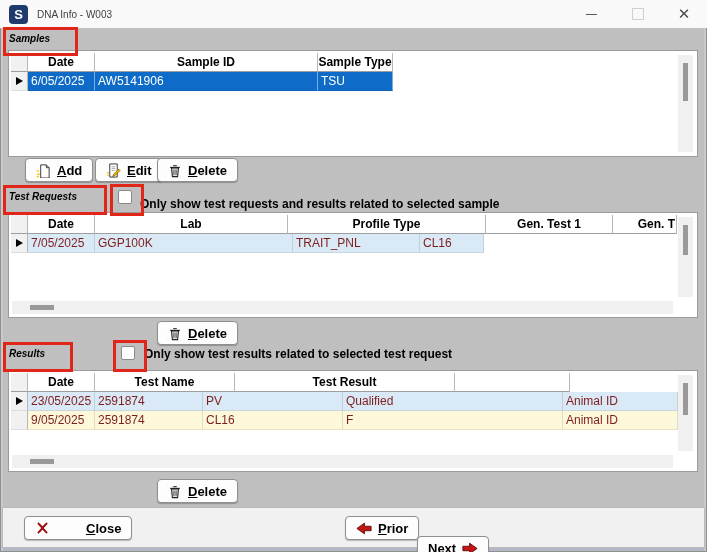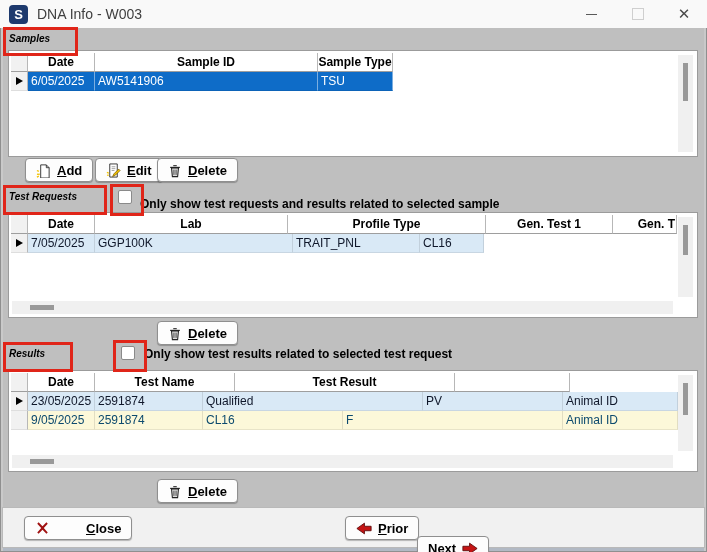--- a/index.html
+++ b/index.html
@@ -6,21 +6,21 @@
   body{
     width:707px;height:552px;position:relative;overflow:hidden;
     background:#bfbfbf;
     font-family:"Liberation Sans",sans-serif;
     box-shadow:inset 0 0 0 1px #8f8f8f, inset 3px 0 0 #c9c9c9, inset -3px 0 0 #c9c9c9, inset 0 -5px 0 #b2b9c4;
   }
   
   .titlebar{position:absolute;top:0;left:0;right:0;height:28px;background:#f9f9f9;display:flex;align-items:center;}
   .app-icon{width:19px;height:19px;margin-left:9px;border-radius:4px;background:#1e3a6e;color:#fff;
     font-weight:bold;font-size:13px;display:flex;align-items:center;justify-content:center;}
-  .title-text{margin-left:9px;font-size:14px;color:#3f3f3f;}
+  .title-text{margin-left:9px;font-size:10px;color:#3f3f3f;}
   .win-btn{position:absolute;top:0;height:28px;display:flex;align-items:center;justify-content:center;color:#5a5a5a;font-size:13px;}
   .btn-min{left:575px;width:32px;}
   .btn-max{left:622px;width:32px;}
   .btn-close-win{left:664px;width:40px;font-size:15px;color:#4a4a4a;}
   .min-glyph{width:11px;height:0;border-top:1px solid #5a5a5a;display:block;}
   .max-glyph{width:10px;height:10px;border:1px solid #cfcfcf;display:block;}
   
   .anno{position:absolute;border:3px solid #e02519;pointer-events:none;z-index:50;}
   
   .sec-label{position:absolute;font-size:10px;font-weight:bold;color:#000000;font-style:italic;}
@@ -29,22 +29,22 @@
   .gtable{position:absolute;top:2px;left:2px;display:flex;flex-direction:column;}
   .grow{display:flex;}
   .hc{height:19px;box-sizing:border-box;border-right:1px solid #b7b7b7;border-bottom:1px solid #9e9e9e;
       font-size:12px;font-weight:bold;display:flex;align-items:center;justify-content:center;background:#fff;overflow:hidden;white-space:nowrap;}
   .dc{height:19px;box-sizing:border-box;border-right:1px solid rgba(0,0,0,0.10);border-bottom:1px solid rgba(0,0,0,0.08);
       font-size:12px;display:flex;align-items:center;padding-left:3px;overflow:hidden;white-space:nowrap;}
   .ind{background:#f1f1f1;border-right:1px solid #b7b7b7;padding-left:0;justify-content:center;}
   .tri{width:0;height:0;border-left:7px solid #000;border-top:4px solid transparent;border-bottom:4px solid transparent;}
   .sel-blue{background:#0e6cc8;color:#fff;text-align:right;}
   .sel-blue.dc{border-right:1px solid rgba(255,255,255,0.45);}
-  .row-blue{background:#d9e9f6;color:#0f172a;}
-  .row-yellow{background:#fcf8d9;color:#0c4a6e;}
+  .row-blue{background:#d9e9f6;color:#7f1d1d;}
+  .row-yellow{background:#fcf8d9;color:#7f1d1d;}
   
   .st .c0{width:17px}.st .c1{width:67px}.st .c2{width:223px}.st .c3{width:75px}
   
   .tt .c0{width:17px}.tt .c1{width:67px}.tt .c2{width:193px}.tt .c3{width:198px}.tt .c4{width:127px}.tt .c5{width:64px;justify-content:flex-end;padding-right:1px;}
   .tt .c5.dc{justify-content:flex-start;}
   
   .rt .c0{width:17px}.rt .c1{width:67px}.rt .c2{width:108px}.rt .c3{width:140px}.rt .c4{width:220px}.rt .c5{width:115px}
   
   .vscroll{position:absolute;top:4px;bottom:4px;right:4px;width:15px;background:#f0f0f0;}
   .vthumb{position:absolute;top:8px;left:5px;width:5px;height:38px;background:#999;}
@@ -197,22 +197,22 @@
       <div class="hc c3">Test Name</div>
       <div class="hc c4">Test Result</div>
       <div class="hc c5"></div>
     </div>
     <div class="grow">
       <div class="dc c0 ind">
           <span class="tri"></span>
         </div>
       <div class="dc c1 row-blue">23/05/2025</div>
       <div class="dc c2 row-blue">2591874</div>
+      <div class="dc c3 row-blue">PV</div>
       <div class="dc c4 row-blue">Qualified</div>
-      <div class="dc c3 row-blue">PV</div>
       <div class="dc c5 row-blue">Animal ID</div>
     </div>
     <div class="grow">
       <div class="dc c0 ind"></div>
       <div class="dc c1 row-yellow">9/05/2025</div>
       <div class="dc c2 row-yellow">2591874</div>
       <div class="dc c3 row-yellow">CL16</div>
       <div class="dc c4 row-yellow">F</div>
       <div class="dc c5 row-yellow">Animal ID</div>
     </div>

